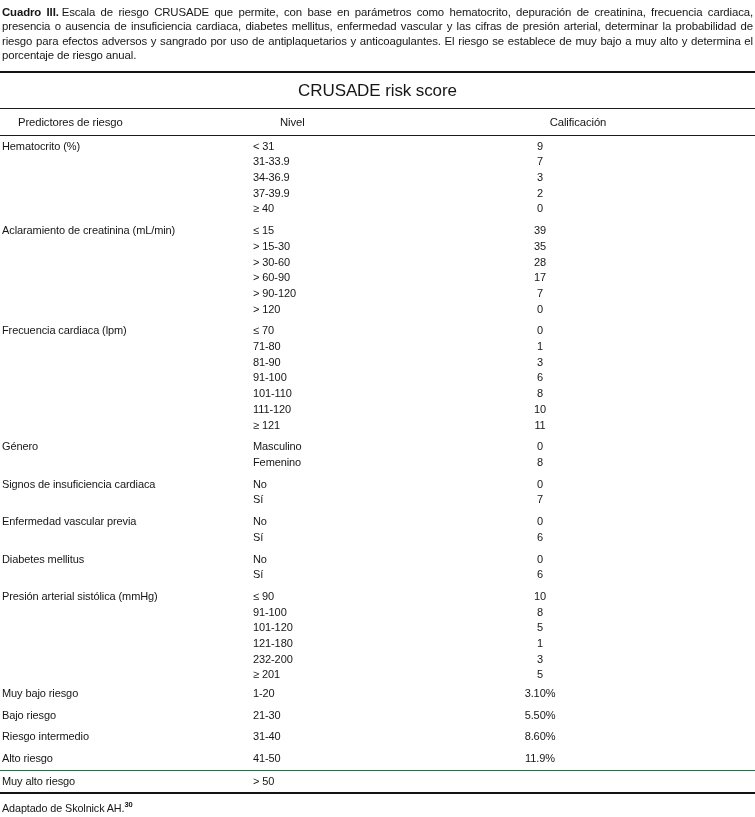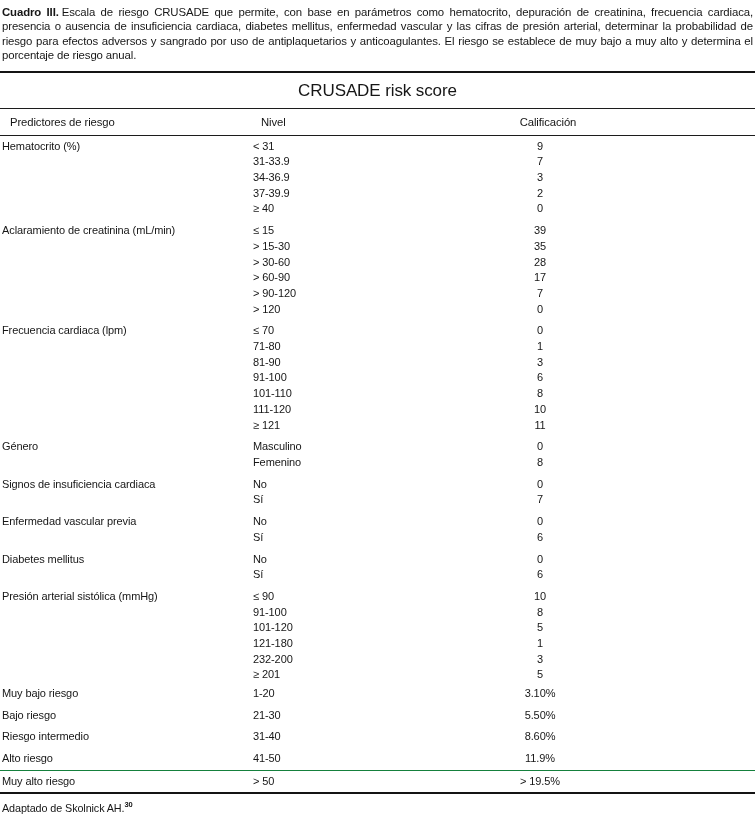--- a/index.html
+++ b/index.html
@@ -36,21 +36,21 @@
     padding: 8px 0 7px 0;
     letter-spacing: -0.1px;
   }
 
   
   .row { display: flex; font-size: 11px; line-height: 15.7px; letter-spacing: -0.1px; }
   .c1 { width: 251px; padding-left: 2px; flex-shrink: 0; }
   .c2 { width: 187px; flex-shrink: 0; }
   .c3 { width: 200px; text-align: center; flex-shrink: 0; }
 
-  .header-row { padding: 7px 0 6px 8px; line-height: 13px; font-size: 11.3px; }
+  .header-row { padding: 7px 0 6px 16px; line-height: 13px; font-size: 11.3px; gap: 11px; }
 
   .table-body { padding-top: 3px; }
   .section + .section { margin-top: 6px; }
 
   
   .risk-rows .row { line-height: 21.6px; }
   .risk-rows .row:last-child { border-top: 1px solid #15803d; }
 
   
   .footnote { margin: 6px 2px 0 2px; font-size: 10.8px; letter-spacing: -0.1px; }
@@ -273,21 +273,20 @@
         <div class="c3">8.60%</div>
       </div>
       <div class="row risk-row">
         <div class="c1">Alto riesgo</div>
         <div class="c2">41-50</div>
         <div class="c3">11.9%</div>
       </div>
       <div class="row risk-row">
         <div class="c1">Muy alto riesgo</div>
         <div class="c2">&gt; 50</div>
-        <div class="c3">&gt; 19.5%</div>
       </div>
     </div>
 
   <div class="rule rule-heavy"></div>
 
   <p class="footnote"><span>Adaptado de Skolnick AH.</span><sup>30</sup></p>
 
 </div>
 
 </body></html>

